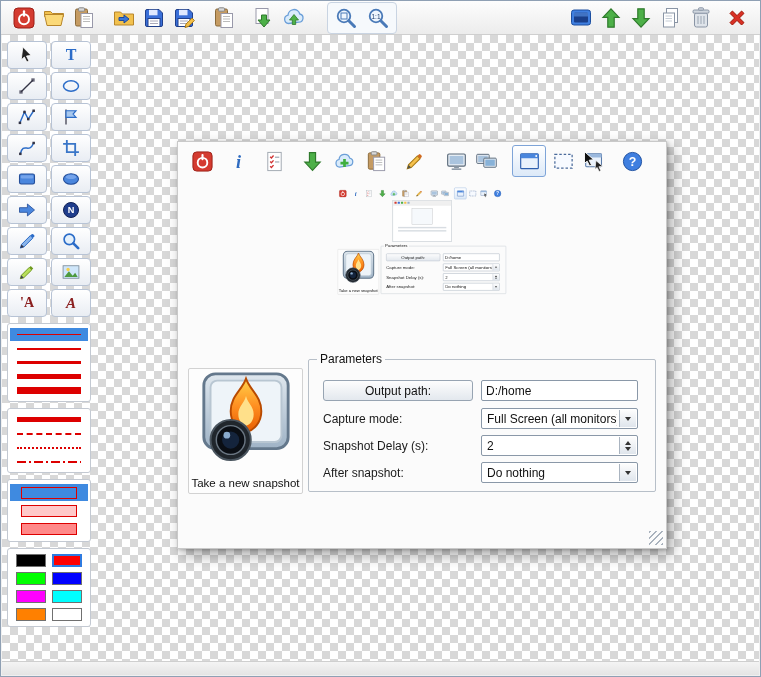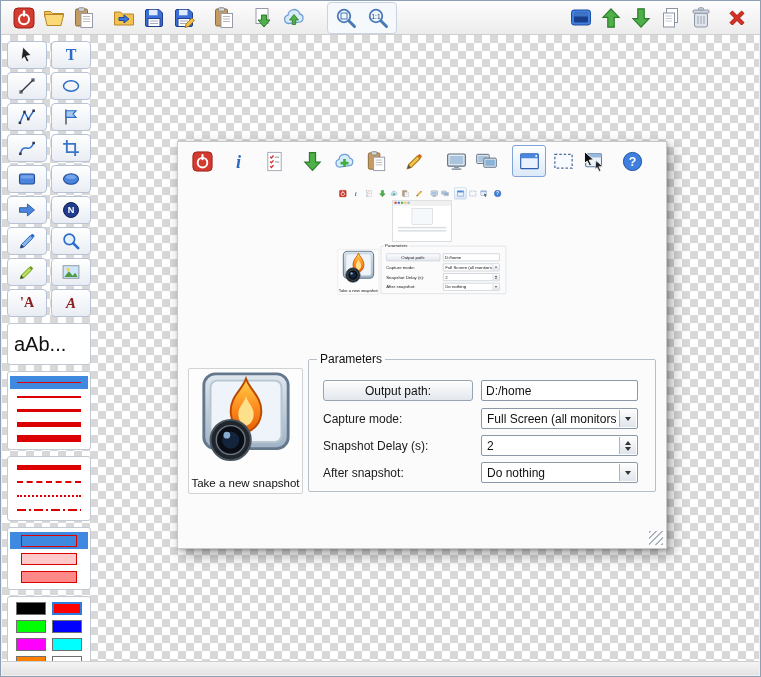--- a/index.html
+++ b/index.html
@@ -505,21 +505,20 @@
             </svg>
           </button>
         <button class="pb">
             <span class="glyph-r">'A</span>
           </button>
         <button class="pb">
             <span class="glyph-ri">A</span>
           </button>
       </div>
 
-      <button class="font-btn">aAb...</button>
 
       <div class="panel">
         <div class="pitem sel">
             <span class="wline w1"></span>
           </div>
         <div class="pitem">
             <span class="wline w2"></span>
           </div>
         <div class="pitem">
             <span class="wline w3"></span>

